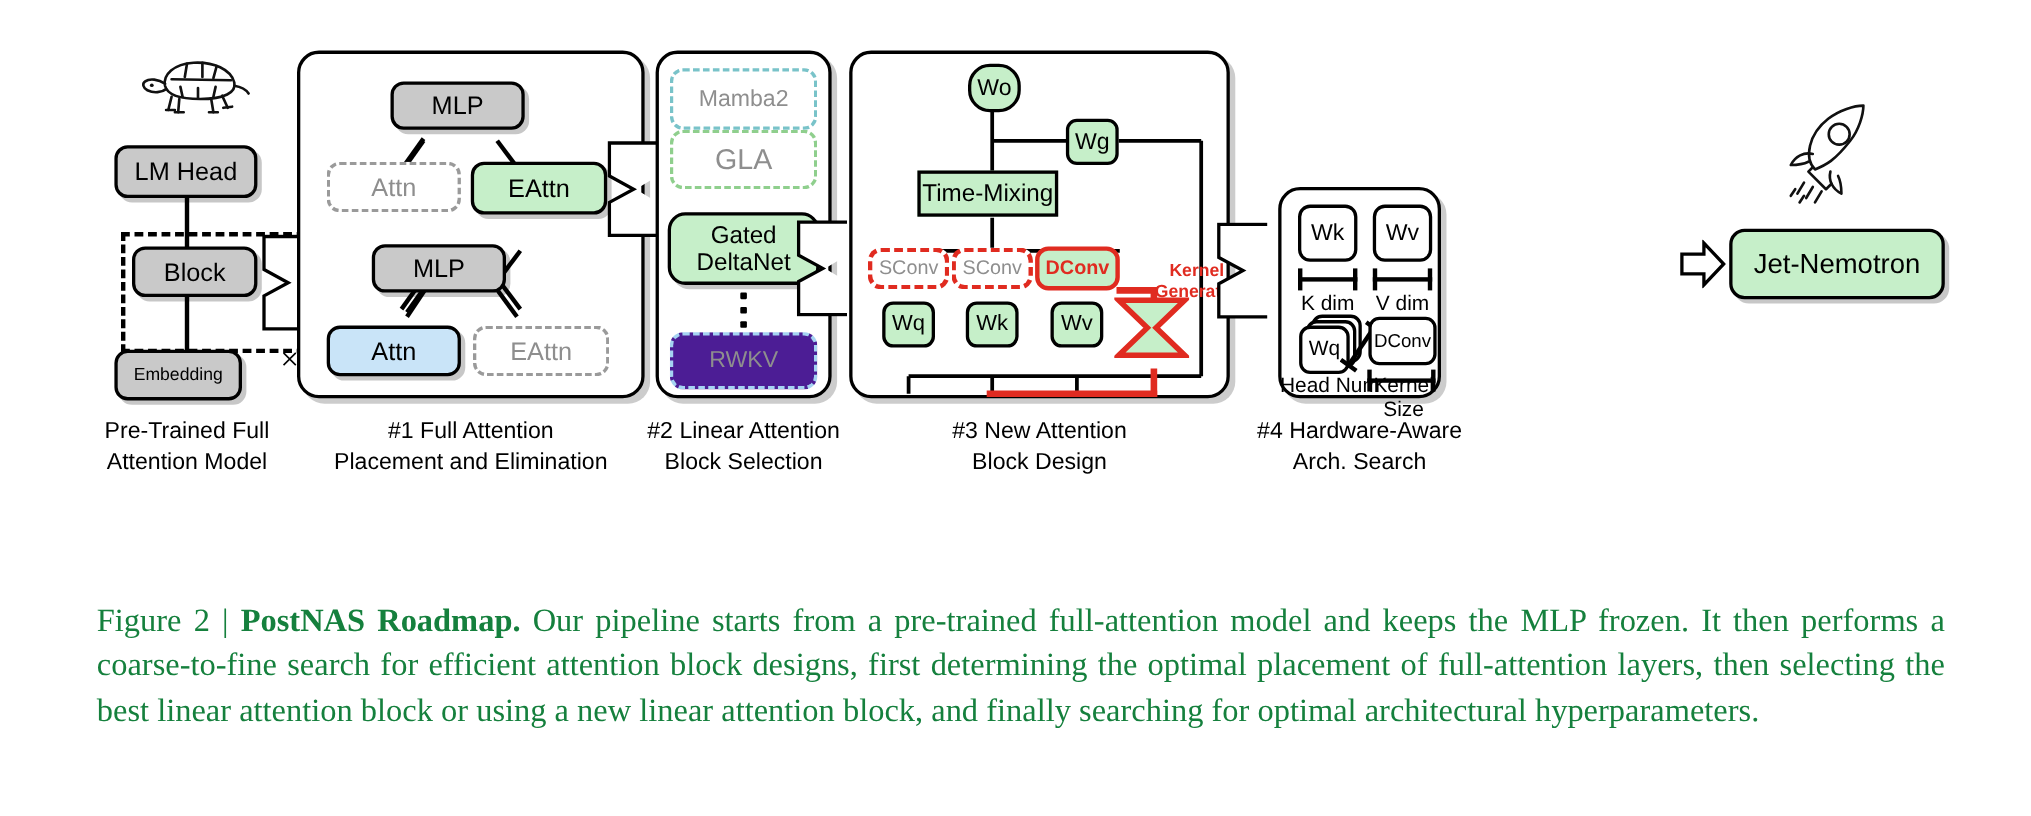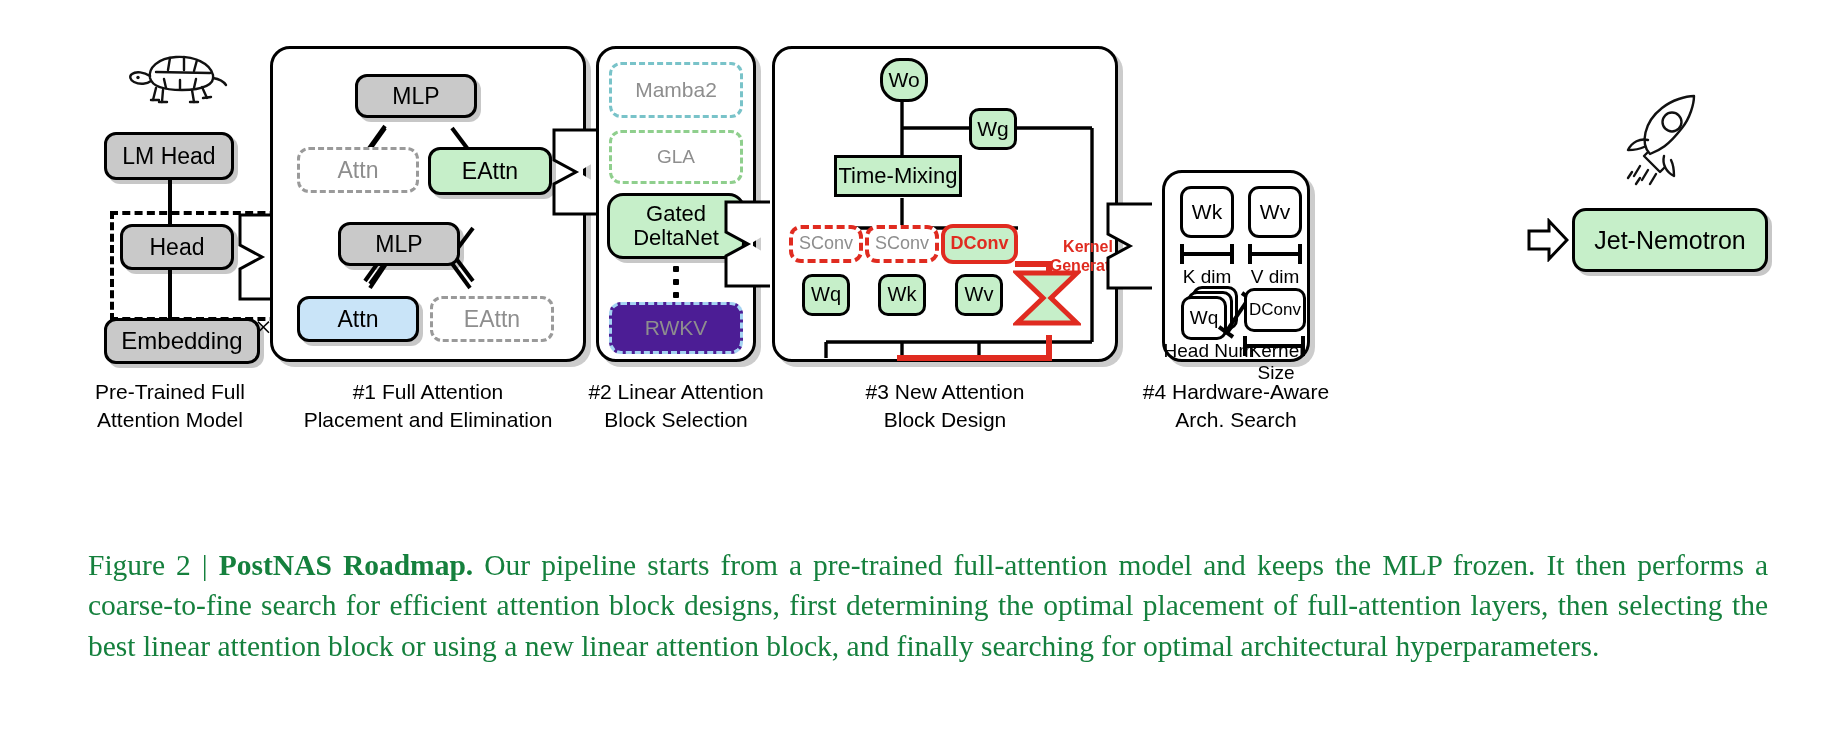--- a/index.html
+++ b/index.html
@@ -144,22 +144,22 @@
 
       <div class="dashbox" style="left:110px; top:211px; width:180px; height:110px;"></div>
       <div class="times-n" style="left:253px; top:310px;">
         <span>× N</span>
       </div>
 
       <div class="ln" style="left:168px; top:178px; width:4px; height:56px;"></div>
       <div class="ln" style="left:168px; top:268px; width:4px; height:56px;"></div>
 
       <div class="node gray shadow" style="left:104px; top:132px; width:130px; height:48px; font-size:23px;">LM Head</div>
-      <div class="node gray shadow" style="left:120px; top:224px; width:114px; height:46px; font-size:23px;">Head</div>
-      <div class="node gray shadow" style="left:104px; top:318px; width:156px; height:46px; font-size:24px;">Embedding</div>
+      <div class="node gray shadow" style="left:120px; top:224px; width:114px; height:46px; font-size:23px;">Block</div>
+      <div class="node gray shadow" style="left:104px; top:318px; width:116px; height:46px; font-size:16px;">Embedding</div>
 
       <div class="stage-caption" style="left:70px; top:378px; width:200px;">Pre-Trained Full
 Attention Model</div>
     </div>
 
     <svg class="chev" style="left:238px; top:213px;" width="48" height="88" viewBox="0 0 48 88">
       <polygon points="2,2 46,2 46,32 26,44 46,56 46,86 2,86 2,56 24,44 2,32" fill="#ffffff" stroke="none"></polygon>
       <path d="M46,2 L2,2 L2,32 L24,44 L2,56 L2,86 L46,86" fill="none" stroke="#000" stroke-width="3"></path>
     </svg>
 
@@ -204,21 +204,21 @@
     <svg class="chev" style="left:552px; top:128px;" width="48" height="88" viewBox="0 0 48 88">
       <polygon points="2,2 46,2 46,32 26,44 46,56 46,86 2,86 2,56 24,44 2,32" fill="#ffffff" stroke="none"></polygon>
       <path d="M46,2 L2,2 L2,32 L24,44 L2,56 L2,86 L46,86" fill="none" stroke="#000" stroke-width="3"></path>
     </svg>
 
     <div>
       <div class="panel" style="left:596px; top:46px; width:160px; height:316px;"></div>
 
       <div class="node ghost-teal" style="left:609px; top:62px; width:134px; height:56px; font-size:21px;">Mamba2</div>
 
-      <div class="node ghost-green" style="left:609px; top:130px; width:134px; height:54px; font-size:19px;">GLA</div>
+      <div class="node ghost-green" style="left:609px; top:118px; width:134px; height:54px; font-size:26px;">GLA</div>
 
       <div class="node green shadow" style="left:607px; top:193px; width:138px; height:66px; font-size:22px; border-radius:16px;">Gated
 DeltaNet</div>
 
       <div class="vdots" style="left:673px; top:266px; width:6px; height:32px;">
         <i></i>
           <i></i>
           <i></i>
       </div>
 

